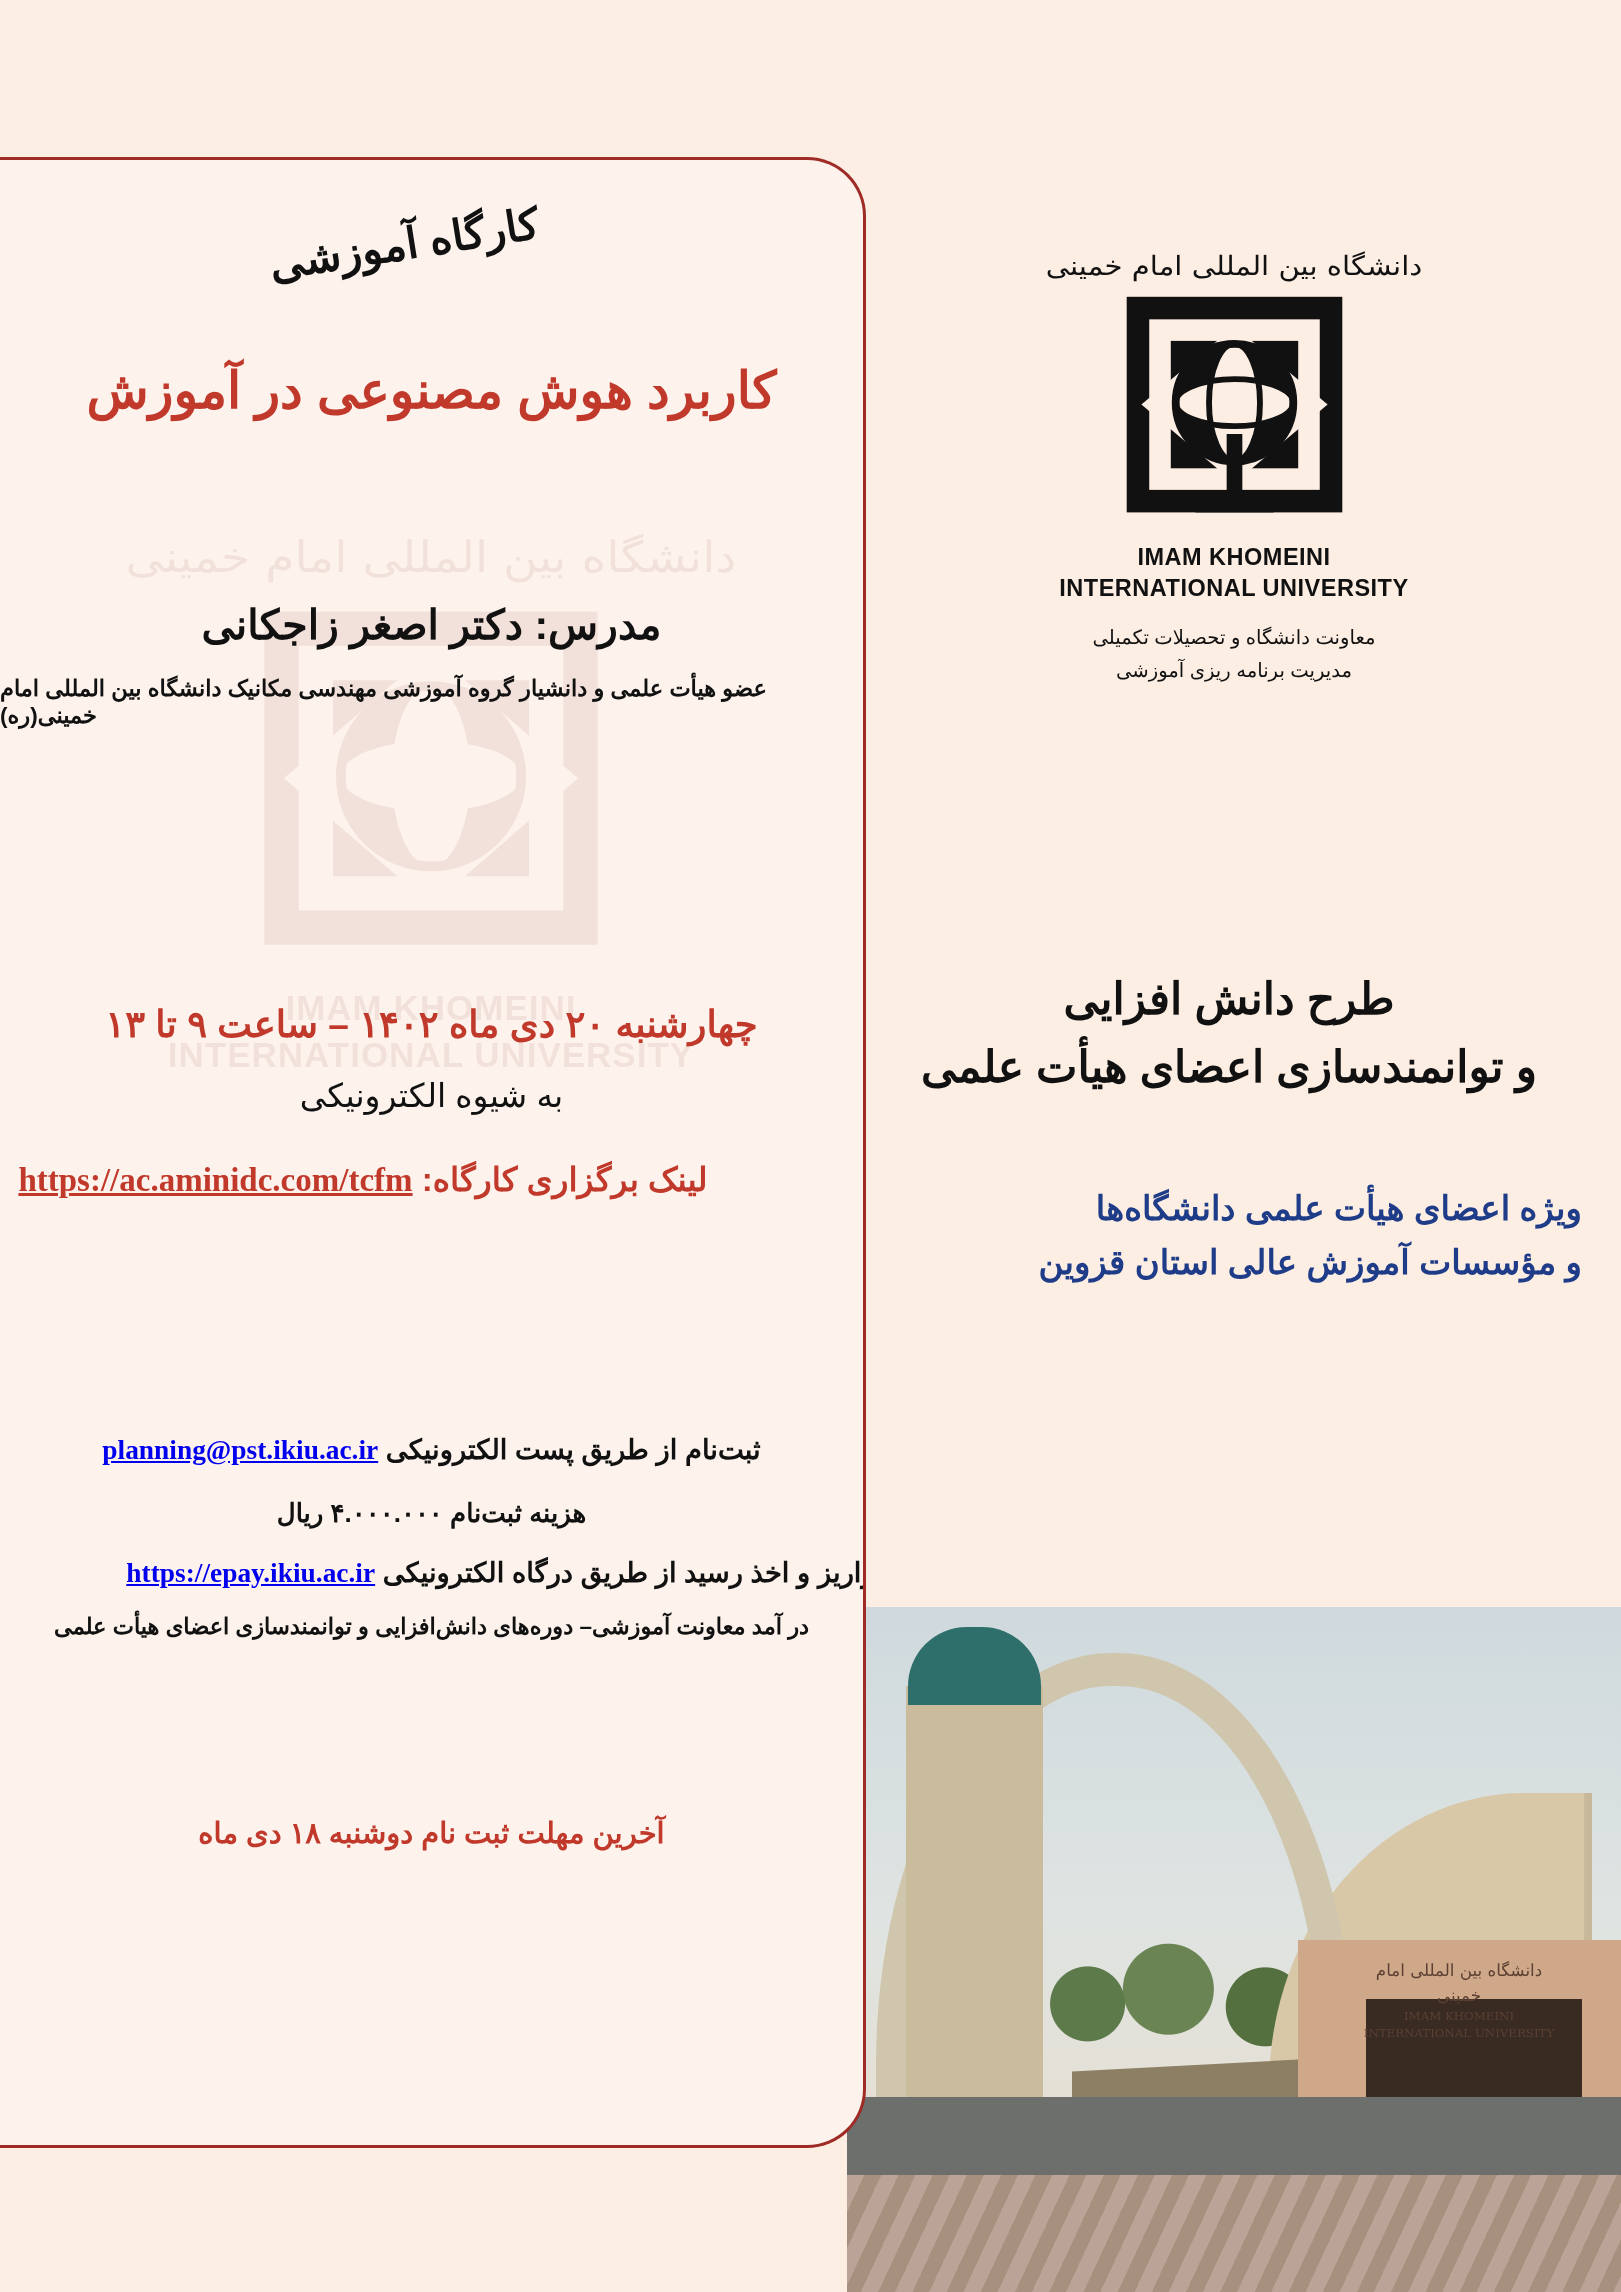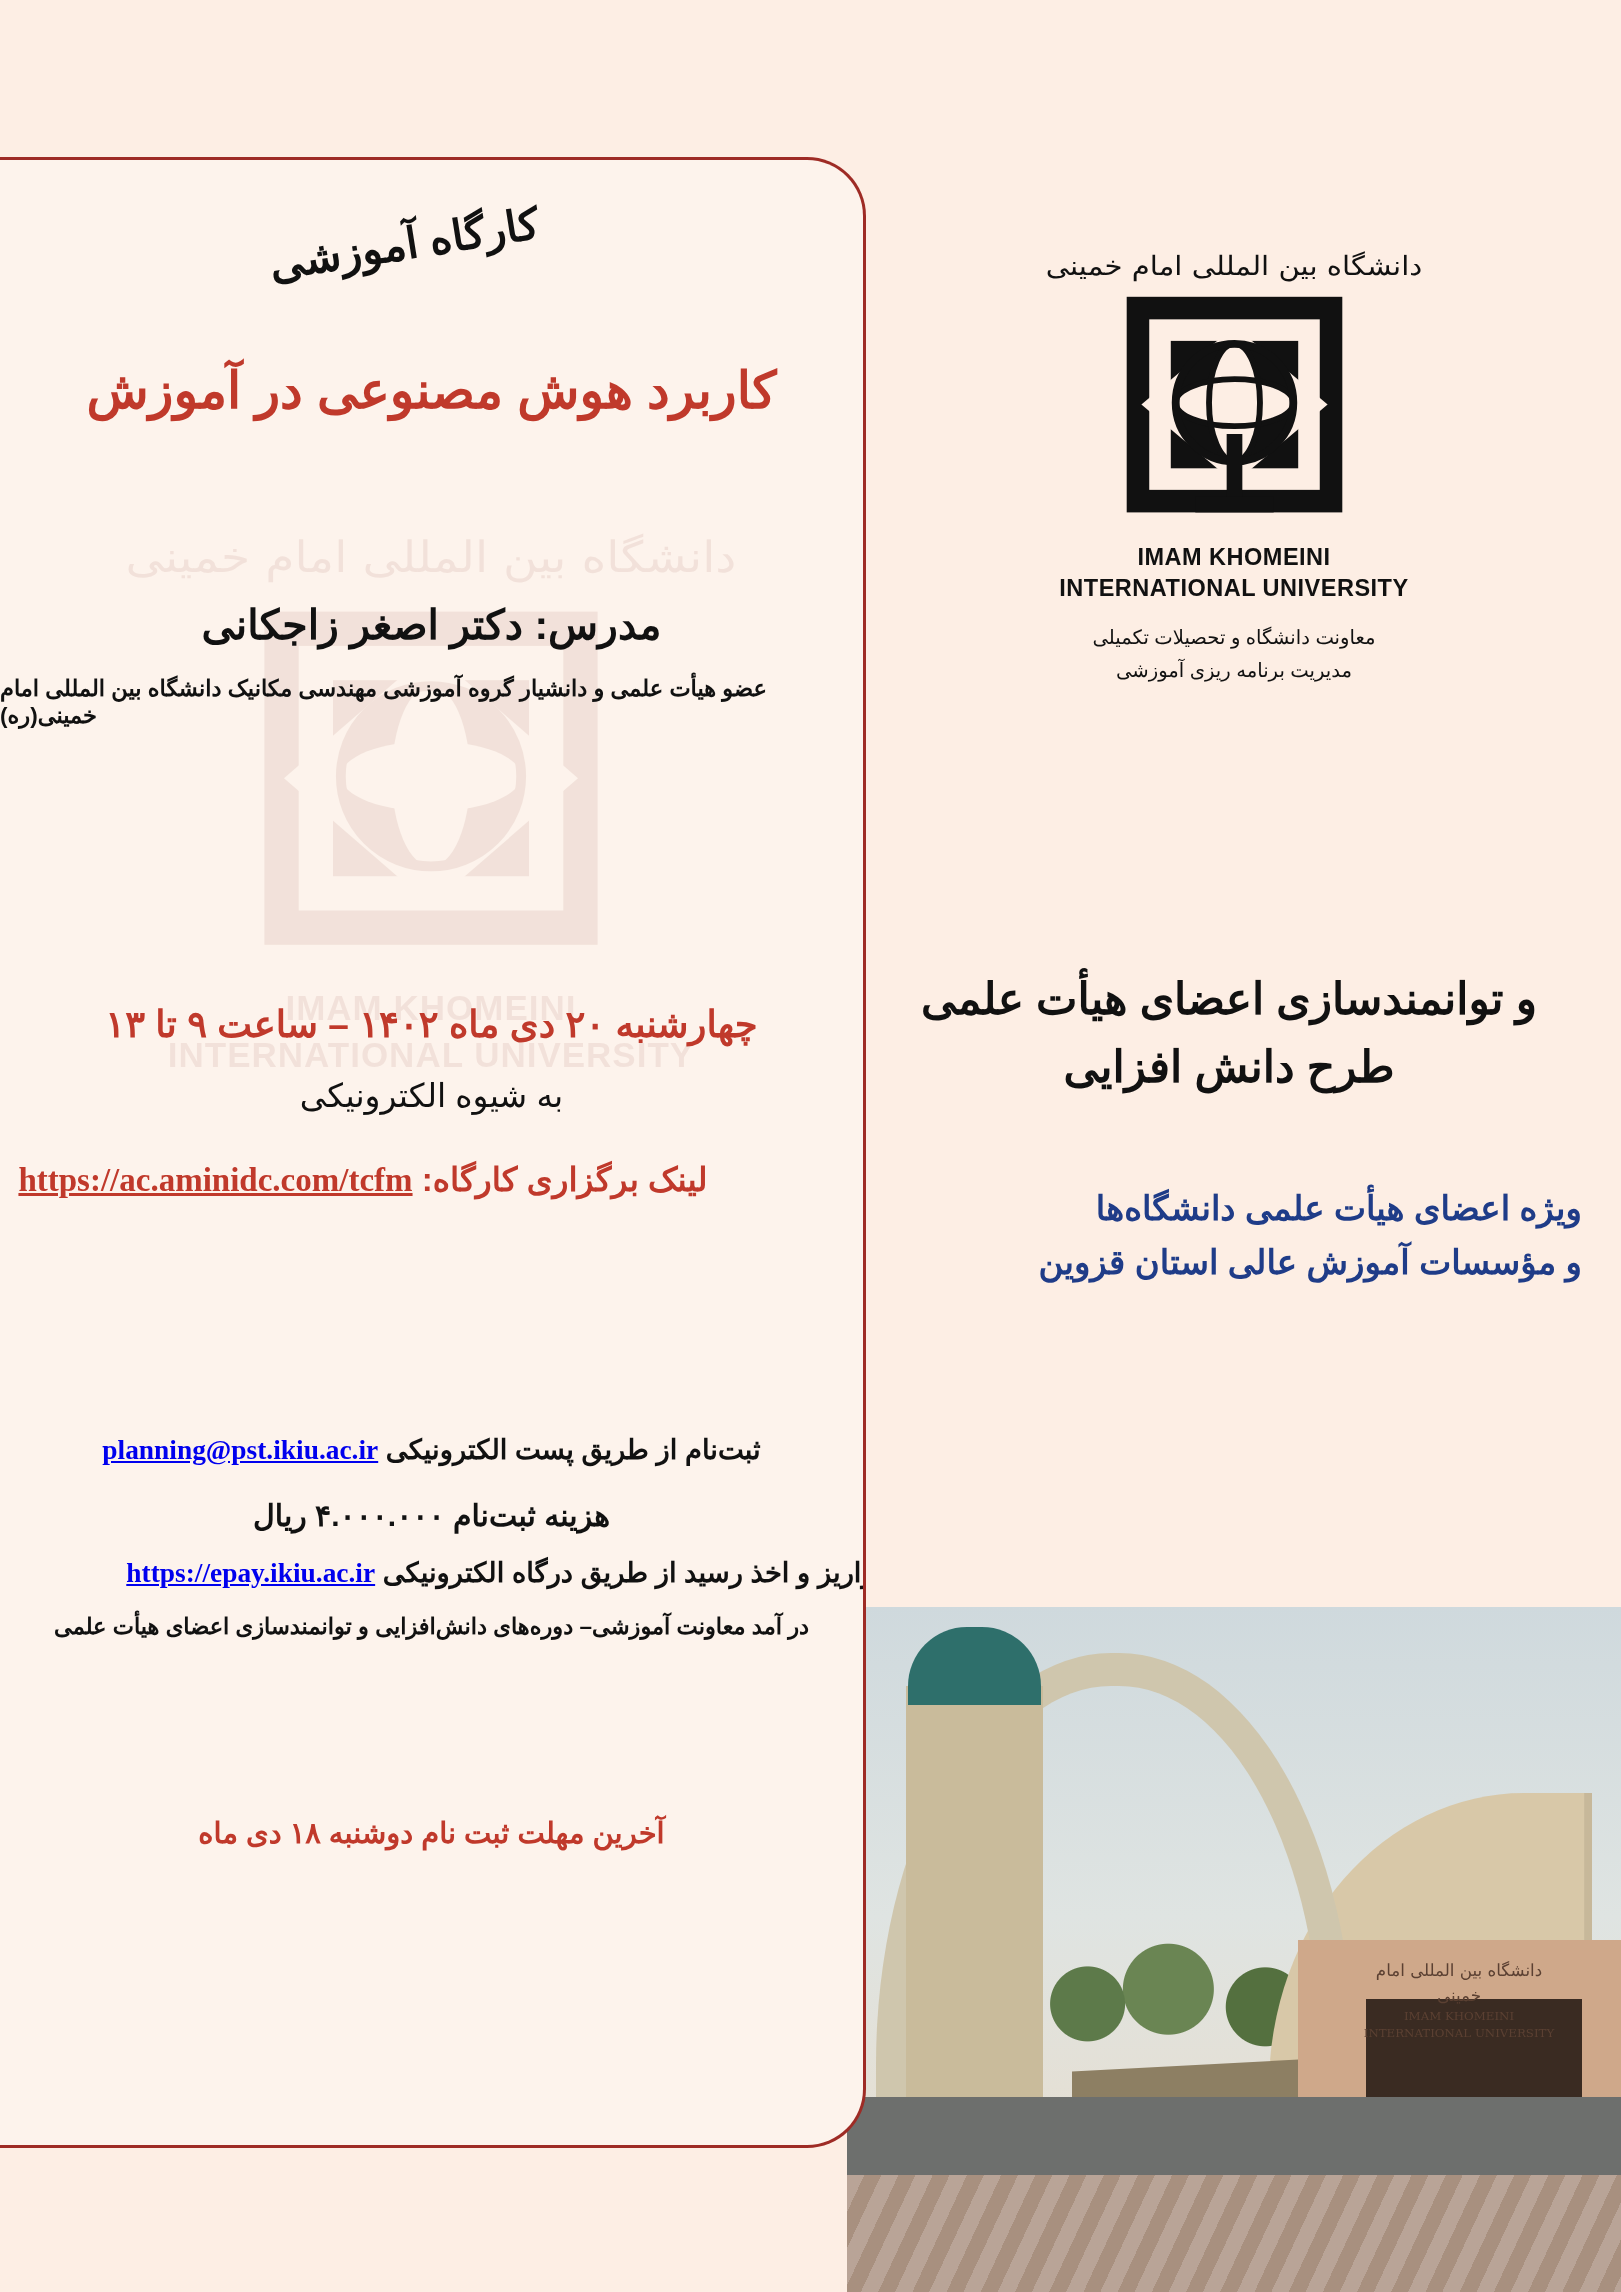--- a/index.html
+++ b/index.html
@@ -343,21 +343,21 @@
     text-decoration: underline;
     direction: ltr;
     display: inline-block;
   }
   .fee {
     position: absolute;
     top: 1338px;
     left: 0;
     width: 863px;
     text-align: center;
-    font-size: 30px;
+    font-size: 26px;
     font-weight: bold;
     color: #111;
   }
   .pay {
     position: absolute;
     top: 1397px;
     left: 0;
     width: 1001px;
     text-align: center;
     font-size: 27.4px;
@@ -423,22 +423,22 @@
         <div>INTERNATIONAL UNIVERSITY</div>
       </div>
 
       <div class="logo-fa">
         <div>معاونت دانشگاه و تحصیلات تکمیلی</div>
         <div>مدیریت برنامه ریزی آموزشی</div>
       </div>
     </div>
 
     <div class="main-title">
+      <div>طرح دانش افزایی</div>
       <div>و توانمندسازی اعضای هیأت علمی</div>
-      <div>طرح دانش افزایی</div>
     </div>
 
     <div class="sub-title">
       <div>ویژه اعضای هیأت علمی دانشگاه‌ها</div>
       <div>و مؤسسات آموزش عالی استان قزوین</div>
     </div>
 
     <div class="photo">
       <div class="sky"></div>
       <div class="trees"></div>

